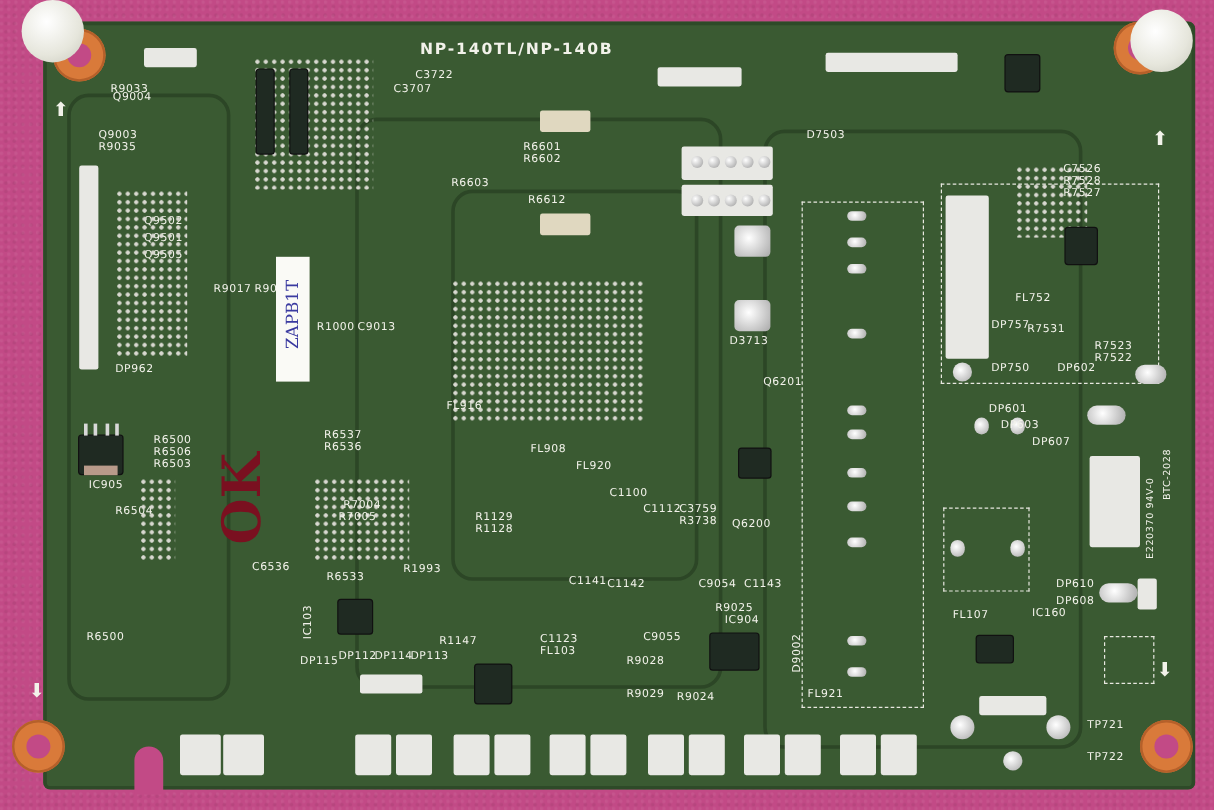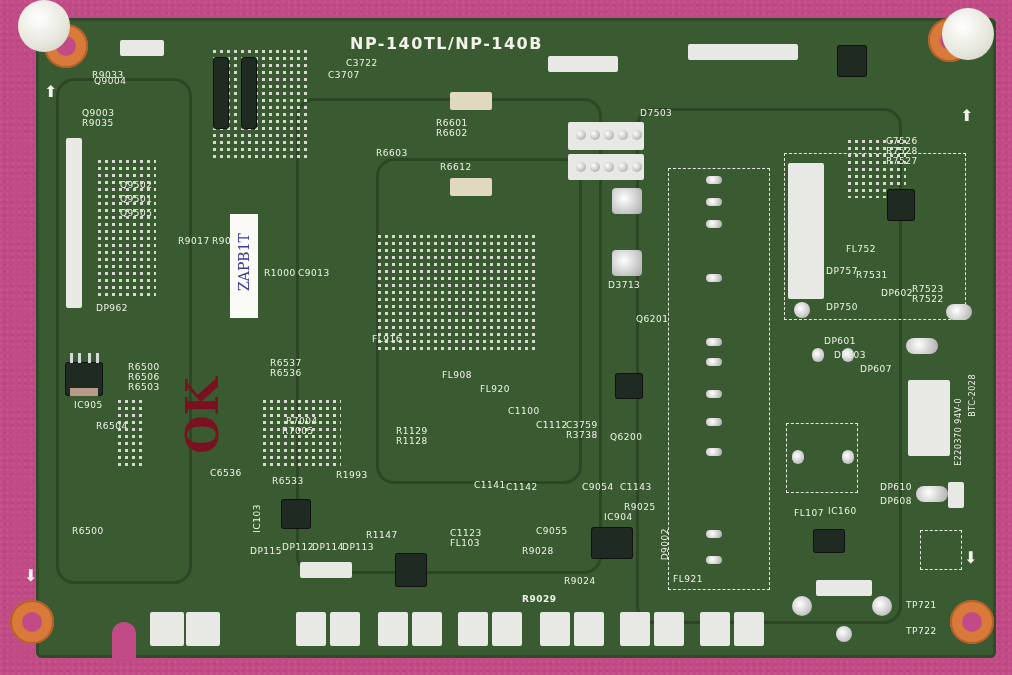--- a/index.html
+++ b/index.html
@@ -4,21 +4,21 @@
 <style>
   html,body{margin:0;padding:0;}
   body{width:1012px;height:675px;overflow:hidden;background:#c24a86;position:relative;font-family:"DejaVu Sans",sans-serif;}
   .bg-noise{position:absolute;inset:0;background:
     radial-gradient(circle at 20% 30%, rgba(255,255,255,0.06) 0 1px, transparent 2px),
     radial-gradient(circle at 70% 80%, rgba(0,0,0,0.06) 0 1px, transparent 2px);
     background-size:6px 6px,7px 7px;}
   .board{position:absolute;left:36px;top:18px;width:960px;height:640px;background:#3a5a32;border-radius:6px;box-shadow:inset 0 0 0 3px #2e4a28;}
   .board-notch{position:absolute;width:24px;height:40px;background:#c24a86;border-radius:12px 12px 0 0;}
   .silk{position:absolute;color:#f2f2ea;font-size:9px;letter-spacing:0.5px;white-space:nowrap;}
-  .title{font-size:16px;font-weight:bold;letter-spacing:1.5px;}
+  .title{font-size:13px;font-weight:bold;letter-spacing:1.5px;}
   .hole{position:absolute;width:44px;height:44px;border-radius:50%;background:#d97a3a;box-shadow:inset 0 0 0 2px #b5602a;}
   .hole::after{content:"";position:absolute;left:12px;top:12px;width:20px;height:20px;border-radius:50%;background:#c24a86;}
   .standoff{position:absolute;width:52px;height:52px;border-radius:50%;background:radial-gradient(circle at 40% 35%,#ffffff,#e6e6dc 60%,#c8c8bc);}
   .pad-block{position:absolute;background:#e8e8e4;border-radius:2px;}
   .pad{position:absolute;width:10px;height:10px;border-radius:50%;background:radial-gradient(circle at 35% 35%,#ffffff,#9a9a9a);}
   .chip{position:absolute;background:#1f2a22;border-radius:2px;box-shadow:0 0 0 1px #111;}
   .pin{position:absolute;background:#d8d8d8;}
   .smd{position:absolute;background:#c9c9c0;}
   .trace{position:absolute;border:3px solid #2c4626;border-radius:18px;}
   .label-card{position:absolute;background:#fafaf6;color:#3a3aa0;font-size:14px;font-family:"DejaVu Serif",serif;}
@@ -104,31 +104,31 @@
   <div class="pad" style="left:554px;top:112px;"></div>
   <div class="pad" style="left:568px;top:112px;"></div>
   <div class="pad" style="left:582px;top:112px;"></div>
   <div class="pad" style="left:596px;top:112px;"></div>
   <div class="pad-block" style="left:532px;top:136px;width:76px;height:26px;"></div>
   <div class="pad" style="left:540px;top:144px;"></div>
   <div class="pad" style="left:554px;top:144px;"></div>
   <div class="pad" style="left:568px;top:144px;"></div>
   <div class="pad" style="left:582px;top:144px;"></div>
   <div class="pad" style="left:596px;top:144px;"></div>
-  <div class="silk" style="left:604px;top:90px;">D7503</div>
+  <div class="silk" style="left:636px;top:90px;">D7503</div>
 
   <div class="solder" style="left:576px;top:170px;width:30px;height:26px;border-radius:4px;"></div>
   <div class="solder" style="left:576px;top:232px;width:30px;height:26px;border-radius:4px;"></div>
   <div class="silk" style="left:572px;top:262px;">D3713</div>
 
   <div class="pad-block" style="left:752px;top:145px;width:36px;height:136px;"></div>
   <div class="silk" style="left:790px;top:248px;">DP757</div>
   <div class="silk" style="left:820px;top:252px;">R7531</div>
   <div class="silk" style="left:790px;top:284px;">DP750</div>
-  <div class="silk" style="left:826px;top:270px;padding-left:19px;">DP602</div>
+  <div class="silk" style="left:826px;top:284px;padding-left:19px;">DP602</div>
   <div class="silk" style="left:876px;top:266px;">R7523</div>
   <div class="silk" style="left:876px;top:276px;">R7522</div>
   <div class="silk" style="left:810px;top:226px;">FL752</div>
 
   <div class="chip" style="left:802px;top:28px;width:28px;height:30px;"></div>
   <div class="chip" style="left:852px;top:172px;width:26px;height:30px;"></div>
   <div class="silk" style="left:850px;top:118px;">C7526</div>
   <div class="silk" style="left:850px;top:128px;">R7528</div>
   <div class="silk" style="left:850px;top:138px;">R7527</div>
 
@@ -160,24 +160,24 @@
   <div class="silk" style="left:824px;top:346px;">DP607</div>
   <div class="silk" style="left:844px;top:464px;">DP610</div>
   <div class="silk" style="left:844px;top:478px;">DP608</div>
 
   <div class="pad-block" style="left:872px;top:362px;width:42px;height:76px;"></div>
   <div class="silk" style="left:932px;top:356px;writing-mode:vertical-rl;transform:rotate(180deg);font-size:8px;">BTC-2028</div>
   <div class="silk" style="left:918px;top:380px;writing-mode:vertical-rl;transform:rotate(180deg);font-size:8px;">E220370 94V-0</div>
 
   <div class="chip" style="left:556px;top:510px;width:40px;height:30px;"></div>
   <div class="silk" style="left:568px;top:494px;">IC904</div>
-  <div class="silk" style="left:588px;top:484px;">R9025</div>
+  <div class="silk" style="left:560px;top:484px;">R9025</div>
   <div class="silk" style="left:528px;top:558px;">R9024</div>
   <div class="silk" style="left:486px;top:528px;">R9028</div>
-  <div class="silk" style="left:486px;top:576px;font-weight:bold;">R9029</div>
+  <div class="silk" style="left:486px;top:556px;">R9029</div>
   <div class="silk" style="left:500px;top:508px;">C9055</div>
   <div class="silk" style="left:546px;top:464px;text-align:center;">C9054</div>
   <div class="silk" style="left:584px;top:464px;">C1143</div>
   <div class="silk" style="left:614px;top:556px;padding-left:23px;">FL921</div>
   <div class="silk" style="left:624px;top:510px;writing-mode:vertical-rl;transform:rotate(180deg);">D9002</div>
   <div class="silk" style="left:470px;top:464px;">C1142</div>
   <div class="silk" style="left:438px;top:462px;">C1141</div>
 
   <div class="chip" style="left:580px;top:356px;width:26px;height:24px;"></div>
   <div class="silk" style="left:530px;top:402px;">C3759</div>
@@ -213,21 +213,21 @@
   <div class="silk" style="left:276px;top:524px;">DP114</div>
   <div class="silk" style="left:306px;top:524px;">DP113</div>
   <div class="pad-block" style="left:264px;top:544px;width:52px;height:16px;"></div>
 
   <div class="chip" style="left:360px;top:536px;width:30px;height:32px;"></div>
   <div class="silk" style="left:414px;top:510px;">C1123</div>
   <div class="silk" style="left:414px;top:520px;">FL103</div>
   <div class="silk" style="left:330px;top:512px;">R1147</div>
 
   <div class="chip" style="left:778px;top:512px;width:30px;height:22px;"></div>
-  <div class="silk" style="left:792px;top:488px;">IC160</div>
+  <div class="silk" style="left:824px;top:488px;">IC160</div>
   <div class="silk" style="left:758px;top:490px;">FL107</div>
   <div class="pad-block" style="left:780px;top:562px;width:56px;height:16px;"></div>
   <div class="silk" style="left:870px;top:582px;">TP721</div>
   <div class="silk" style="left:870px;top:608px;">TP722</div>
 
   <div class="pad-block" style="left:114px;top:594px;width:34px;height:34px;"></div>
   <div class="pad-block" style="left:150px;top:594px;width:34px;height:34px;"></div>
   <div class="pad-block" style="left:260px;top:594px;width:30px;height:34px;"></div>
   <div class="pad-block" style="left:294px;top:594px;width:30px;height:34px;"></div>
   <div class="pad-block" style="left:342px;top:594px;width:30px;height:34px;"></div>

